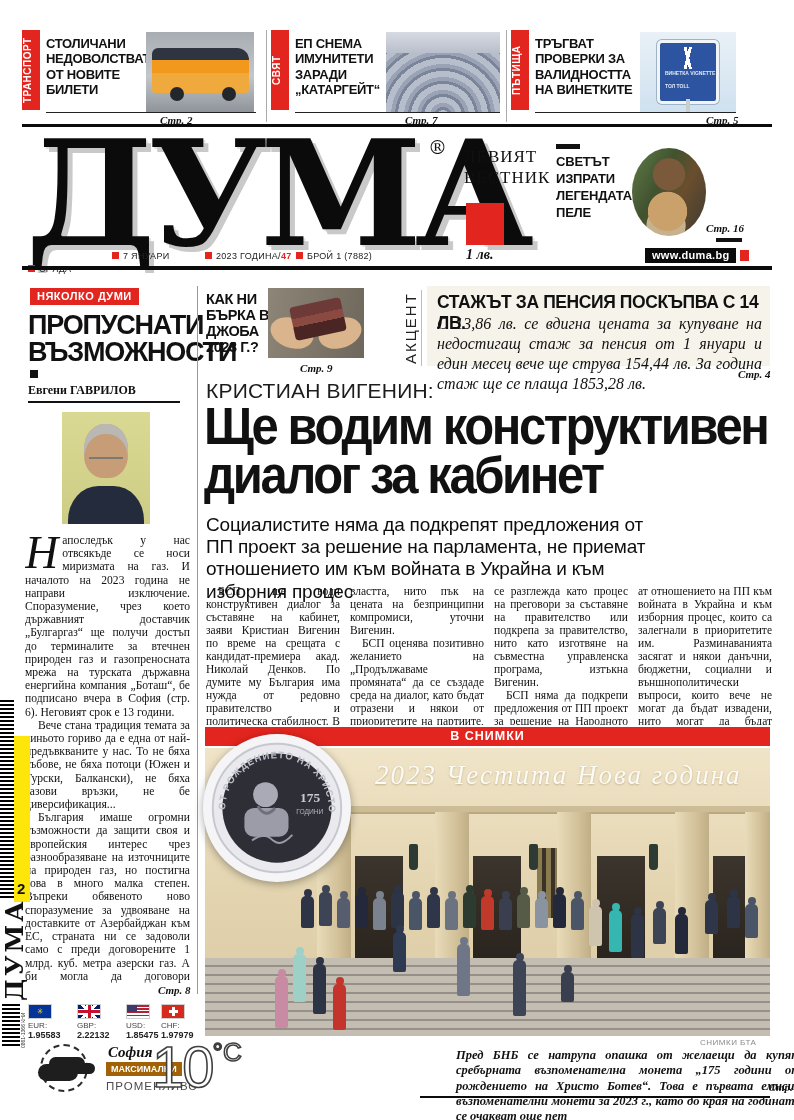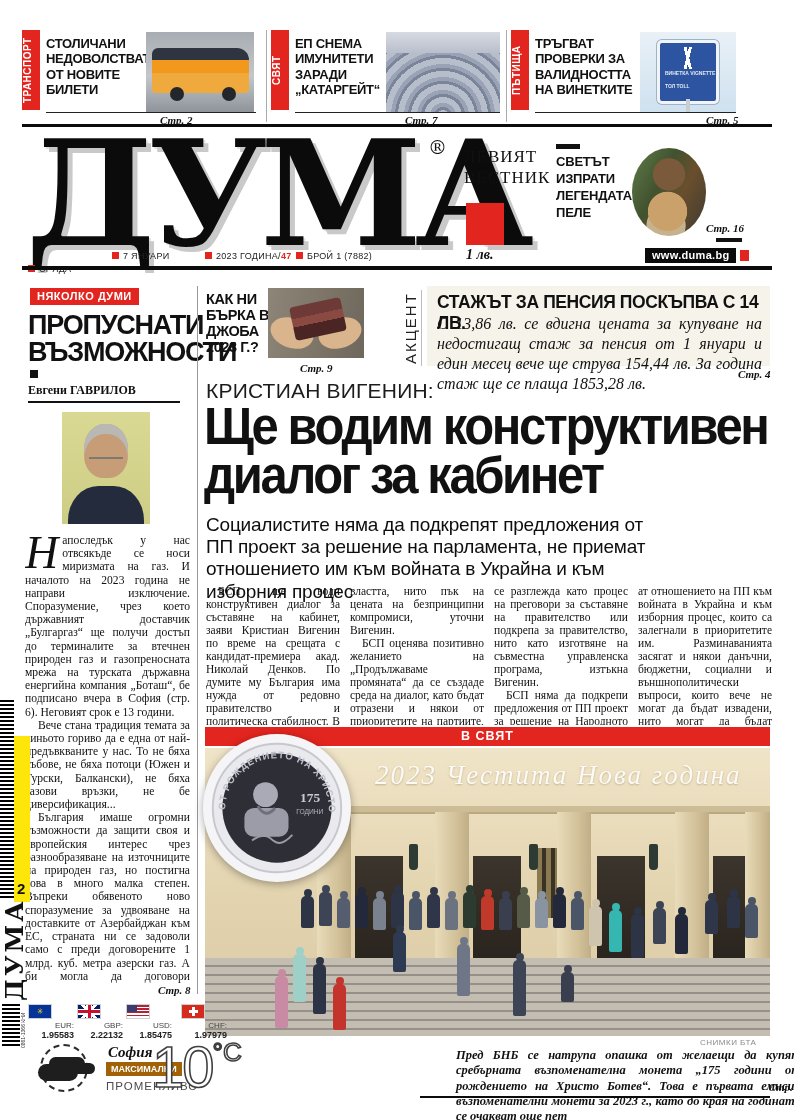--- a/index.html
+++ b/index.html
@@ -120,21 +120,21 @@
   .person{position:absolute;width:13px;border-radius:5px 5px 2px 2px;}
   .person::before{content:"";position:absolute;left:50%;top:-7px;transform:translateX(-50%);
     width:8px;height:8px;border-radius:50%;background:inherit;}
   .coin-wrap{position:absolute;width:148px;height:148px;border-radius:50%;background:#f5f5f7;
     box-shadow:0 2px 8px rgba(0,0,0,.35);display:flex;align-items:center;justify-content:center;z-index:6;}
   .credit{position:absolute;font-size:8px;color:#8a8a8a;letter-spacing:.5px;}
   .caption{position:absolute;font-family:"Liberation Serif",serif;font-style:italic;font-weight:bold;
     font-size:12.5px;line-height:1.22;text-align:justify;}
   .caption .pg{position:absolute;right:0;bottom:-2px;font-style:italic;}
   
-  .cur{position:absolute;width:46px;text-align:right;font-size:8px;color:#333;}
+  .cur{position:absolute;width:46px;text-align:left;font-size:8px;color:#333;}
   .flag{width:24px;height:15px;margin-bottom:2px;border:1px solid #d0d0d0;box-sizing:border-box;}
   .flag-eu{background:#043399;position:relative;}
   .flag-eu::before{content:"✳";position:absolute;left:50%;top:50%;transform:translate(-50%,-54%);
     color:#ffd617;font-size:8px;}
   .flag-gb{background-color:#012169;background-repeat:no-repeat;background-position:center;
     background-image:
       linear-gradient(#c8102e,#c8102e),linear-gradient(#c8102e,#c8102e),
       linear-gradient(#fff,#fff),linear-gradient(#fff,#fff),
       linear-gradient(45deg,transparent 44%,#fff 44% 56%,transparent 56%),
       linear-gradient(-45deg,transparent 44%,#fff 44% 56%,transparent 56%);
@@ -277,21 +277,21 @@
       <p style="text-indent:0;">се разглежда като процес на преговори за съставяне на правителство или подкрепа за правителство, нито като изготвяне на съвместна управленска програма, изтъкна Вигенин.</p>
       <p>БСП няма да подкрепи предложения от ПП проект за решение на Народното събрание.</p>
 
     </div>
     <div class="col">
       <p style="text-indent:0;">ат отношението на ПП към войната в Украйна и към изборния процес, които са залегнали в приоритетите им. Разминаванията засягат и някои данъчни, бюджетни, социални и външнополитически въпроси, които вече не могат да бъдат извадени, нито могат да бъдат коригирани, заяви Вигенин.</p>
 
     </div>
   </div>
 
-  <div class="vk-bar" style="left:205px;top:727px;width:565px;height:17px;">В СВЯТ</div>
+  <div class="vk-bar" style="left:205px;top:727px;width:565px;height:17px;">В СНИМКИ</div>
 
   <div class="bnb" style="left:205px;top:748px;width:565px;height:288px;">
     <div class="inscr">2023 Честита Нова година</div>
     <div class="cornice"></div>
     <div class="bdoor" style="left:150px;"></div>
     <div class="bdoor" style="left:268px;"></div>
     <div class="bgrill" style="left:332px;"></div>
     <div class="bdoor" style="left:392px;"></div>
     <div class="bdoor" style="left:508px;"></div>
     <div class="bcol" style="left:112px;"></div>
@@ -374,21 +374,21 @@
   <div class="cur" style="left:77px;top:1004px;">
     <div class="flag flag-gb"></div>
     <div class="code">GBP:</div>
     <div class="val">2.22132</div>
   </div>
   <div class="cur" style="left:126px;top:1004px;">
     <div class="flag flag-us"></div>
     <div class="code">USD:</div>
     <div class="val">1.85475</div>
   </div>
-  <div class="cur" style="left:181px;top:1004px;">
+  <div class="cur" style="left:161px;top:1004px;">
     <div class="flag flag-ch"></div>
     <div class="code">CHF:</div>
     <div class="val">1.97979</div>
   </div>
 
   <div class="cloud" style="left:32px;top:1042px;">
     <div class="sun"></div>
     <div class="puff"></div>
   </div>
   <div class="wx-city" style="left:108px;top:1044px;">София</div>

